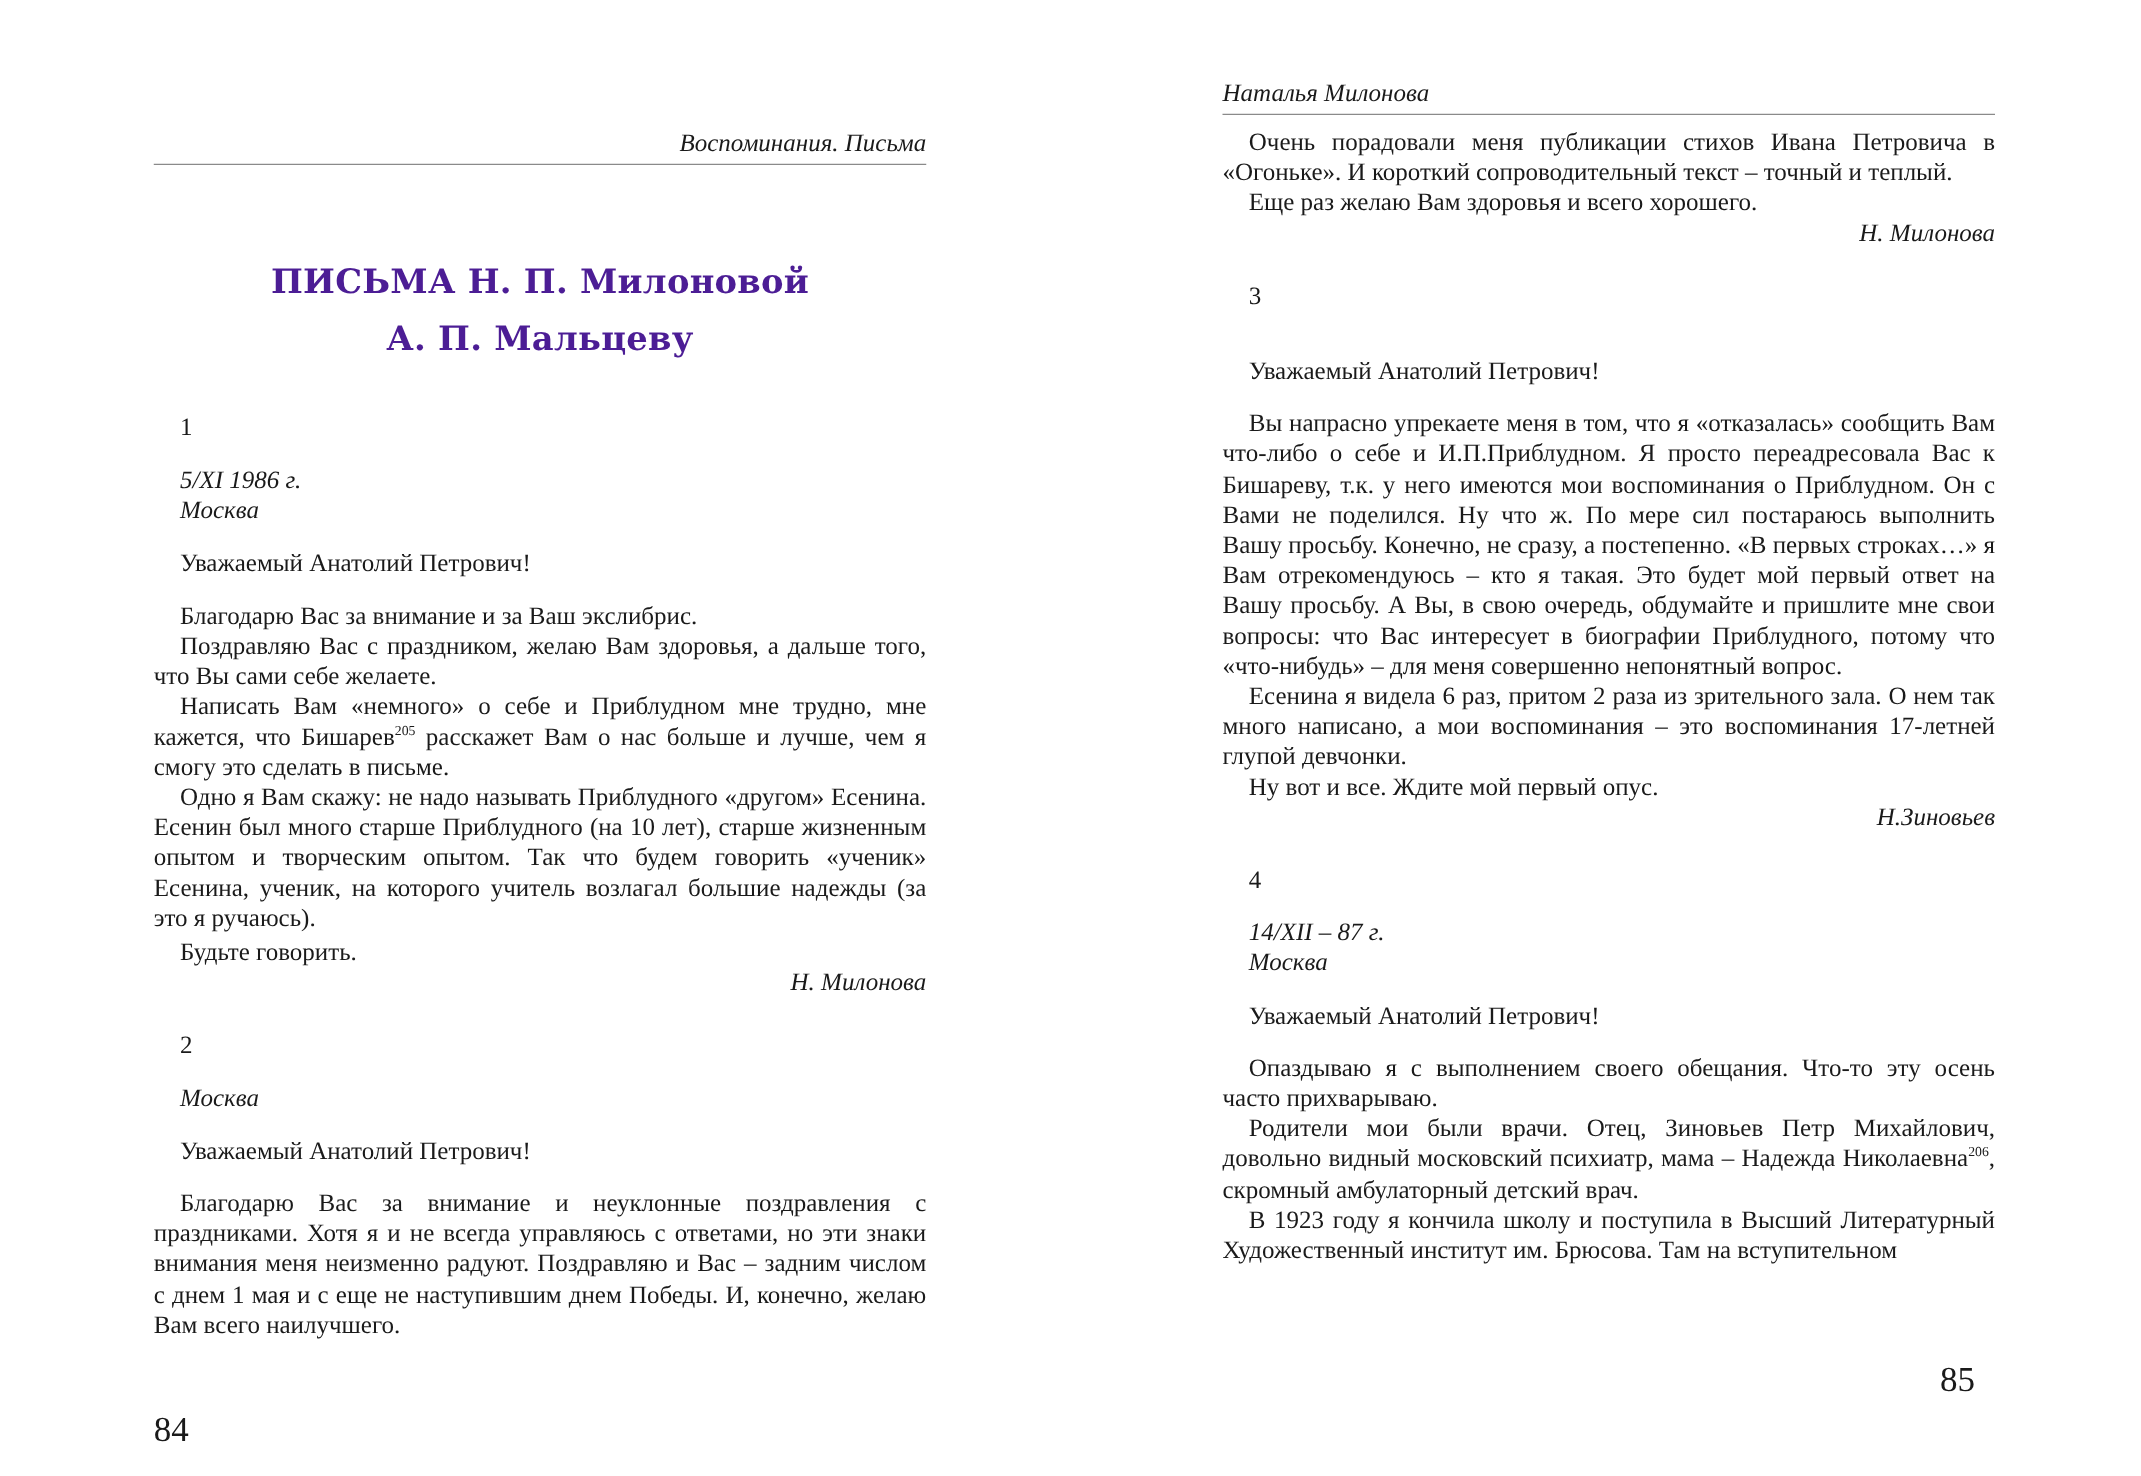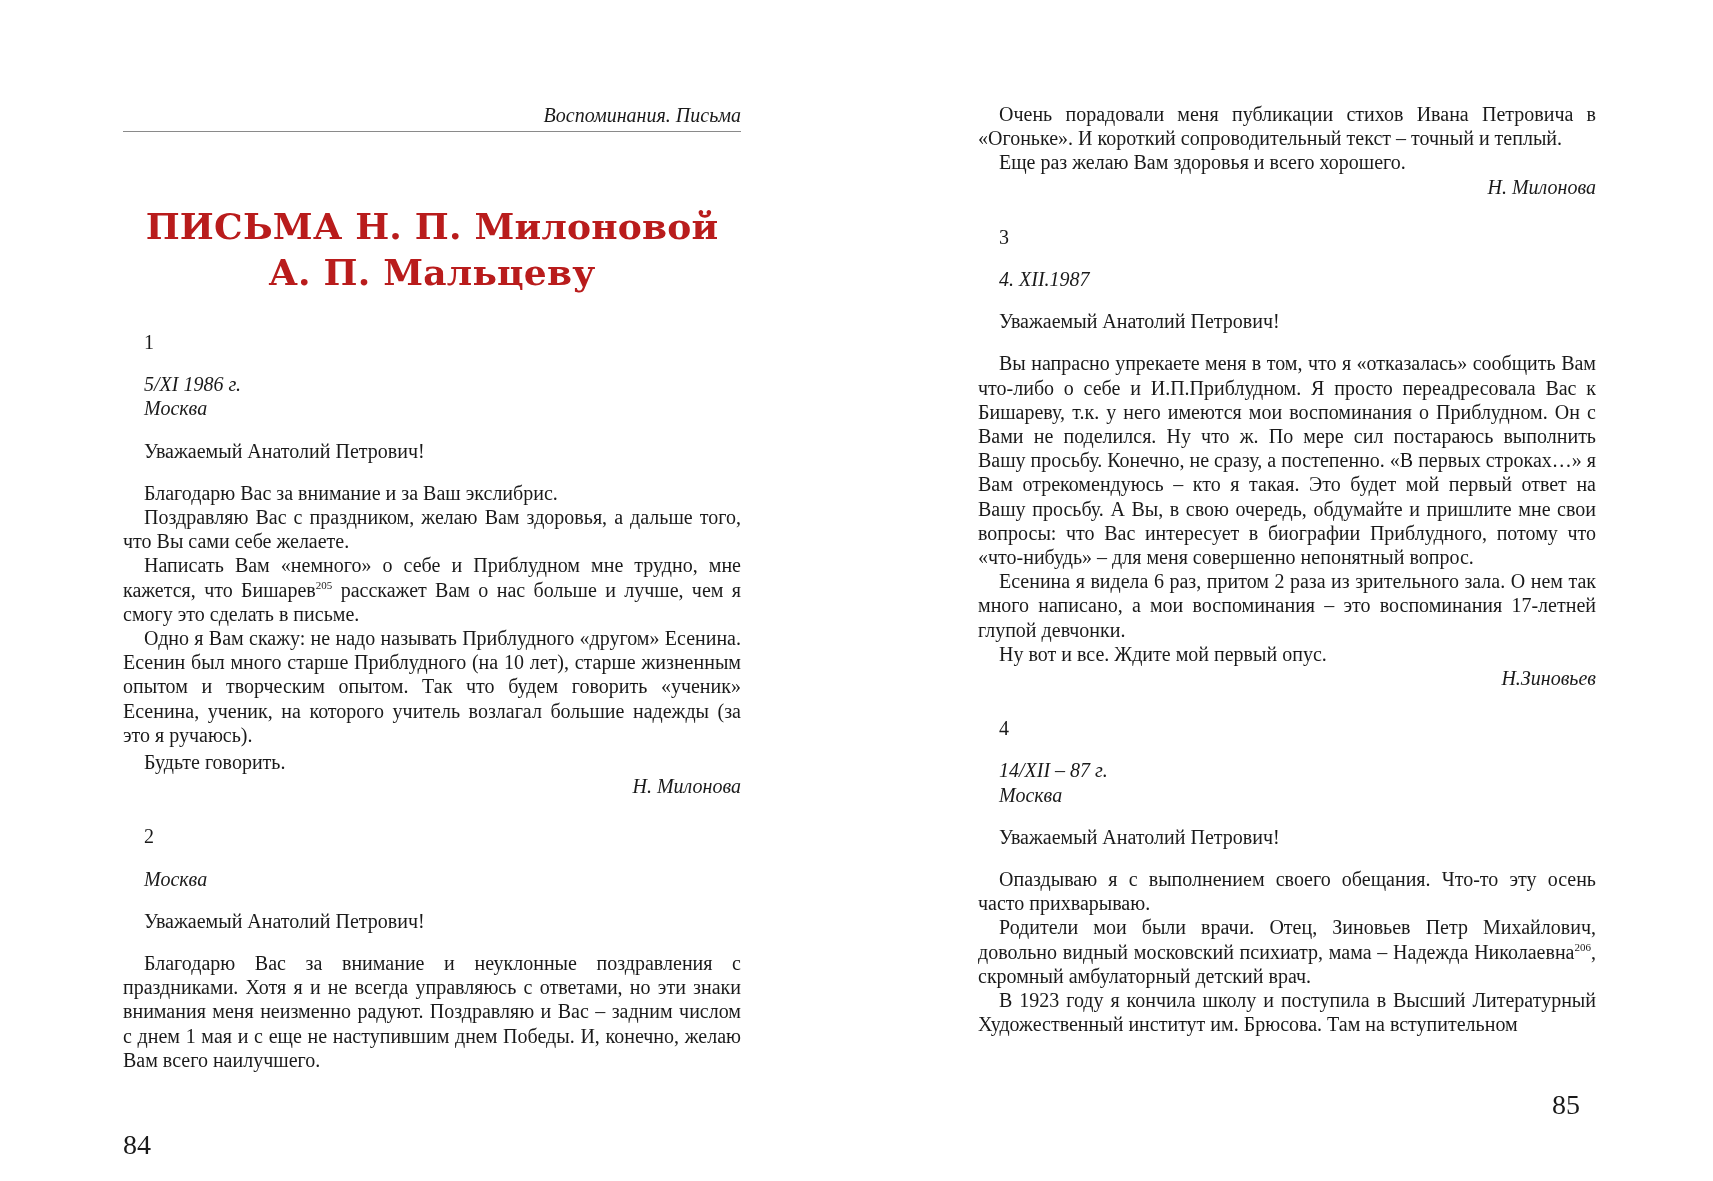--- a/index.html
+++ b/index.html
@@ -9,21 +9,21 @@
   #left-page { left:123px; width:618px;margin-top:40px; }
   #right-page { left:978px; width:618px; }
   .running-head { position:absolute; top:63px; left:0; right:0; font-style:italic;
                   font-size:20px; line-height:24px; padding-bottom:4px; border-bottom:1.5px solid #8a8a8a; }
   #left-page .running-head { text-align:right; }
   #right-page .running-head { text-align:left; }
   .content { position:absolute; left:0; right:0; font-size:20px; line-height:24.2px; }
   #left-page .content { top:290px; }
   #right-page .content { top:102px; }
   .title { position:absolute; top:163px; left:0; right:0; text-align:center;
-           font-family:"DejaVu Serif", serif; font-weight:bold; font-size:36px; line-height:46px; color:#b91c1c; }
+           font-family:"DejaVu Serif", serif; font-weight:bold; font-size:27px; line-height:46px; color:#4c1d95; }
   .title div { letter-spacing:0.2px; }
   .num { padding-left:21px; margin-top:0; }
   .date { font-style:italic; padding-left:21px; }
   .greet { padding-left:21px; }
   p { margin:0; text-indent:21px; text-align:justify; }
   .sig { text-align:right; font-style:italic; }
   .gap-m { height:18px; }
   .gap-l { height:26px; }
   .page-num { position:absolute; top:1093px; font-size:28px; line-height:24px; }
   #left-page .page-num { left:0; }
@@ -64,30 +64,30 @@
     <div class="gap-m"></div>
     <div class="greet">Уважаемый Анатолий Петрович!</div>
     <div class="gap-m"></div>
     <p>Благодарю Вас за внимание и неуклонные поздравления с праздниками. Хотя я и не всегда управляюсь с ответами, но эти знаки внимания меня неизменно радуют. Поздравляю и Вас – задним числом с днем 1 мая и с еще не наступившим днем Победы. И, конечно, желаю Вам всего наилучшего.</p>
   </div>
 
   <div class="page-num">84</div>
 </div>
 
 <div class="page" id="right-page">
+  <div class="running-head">Наталья Милонова</div>
 
   <div class="content">
     <p>Очень порадовали меня публикации стихов Ивана Петровича в «Огоньке». И короткий сопроводительный текст – точный и теплый.</p>
     <p>Еще раз желаю Вам здоровья и всего хорошего.</p>
     <div class="sig">Н. Милонова</div>
     <div class="gap-l"></div>
 
     <div class="num">3</div>
     <div class="gap-m"></div>
-    <div class="date">4. XII.1987</div>
     <div class="gap-m"></div>
     <div class="greet">Уважаемый Анатолий Петрович!</div>
     <div class="gap-m"></div>
     <p>Вы напрасно упрекаете меня в том, что я «отказалась» сообщить Вам что-либо о себе и И.П.Приблудном. Я просто переадресовала Вас к Бишареву, т.к. у него имеются мои воспоминания о Приблудном. Он с Вами не поделился. Ну что ж. По мере сил постараюсь выполнить Вашу просьбу. Конечно, не сразу, а постепенно. «В первых строках…» я Вам отрекомендуюсь – кто я такая. Это будет мой первый ответ на Вашу просьбу. А Вы, в свою очередь, обдумайте и пришлите мне свои вопросы: что Вас интересует в биографии Приблудного, потому что «что-нибудь» – для меня совершенно непонятный вопрос.</p>
     <p>Есенина я видела 6 раз, притом 2 раза из зрительного зала. О нем так много написано, а мои воспоминания – это воспоминания 17-летней глупой девчонки.</p>
     <p>Ну вот и все. Ждите мой первый опус.</p>
     <div class="sig">Н.Зиновьев</div>
     <div class="gap-l"></div>
 
     <div class="num">4</div>

